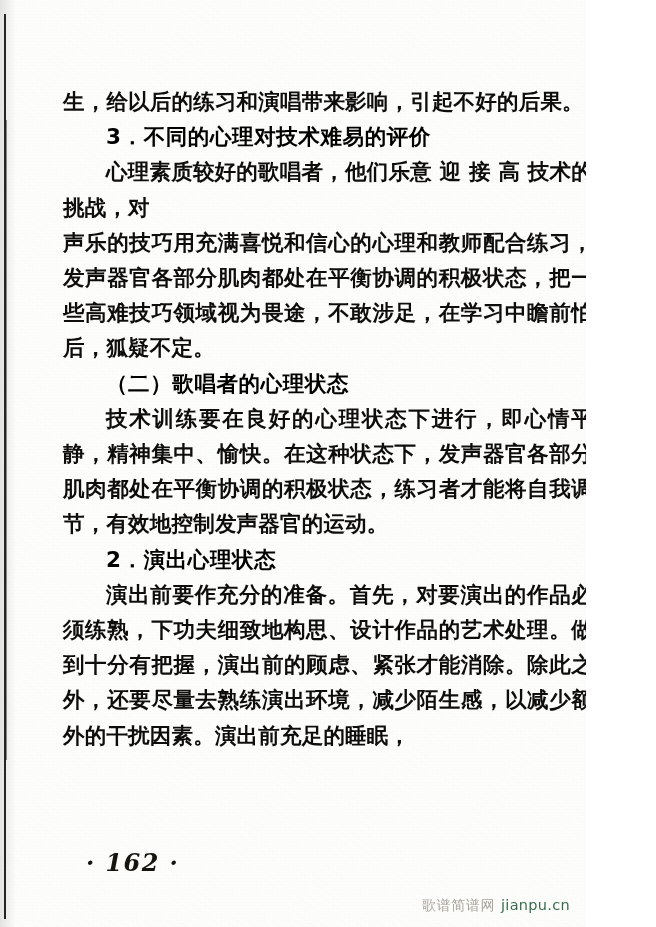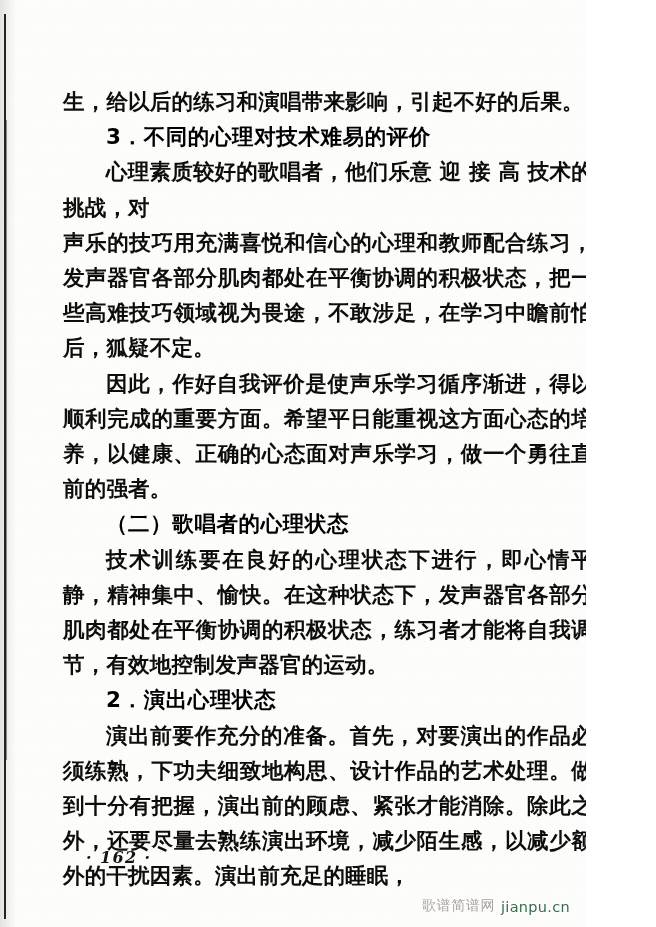--- a/index.html
+++ b/index.html
@@ -81,30 +81,30 @@
   }
 
   #page-number {
     position: absolute;
     left: 86px;
     top: 848px;
     color: #16140f;
     font-family: "DejaVu Serif", "Liberation Serif", serif;
     font-style: italic;
     font-weight: 700;
-    font-size: 16px;
+    font-size: 24px;
     letter-spacing: 1.4px;
   }
 
   #watermark {
     position: absolute;
     right: 16px;
     bottom: 12px;
     display: flex;
-    align-items: flex-end;
+    align-items: flex-start;
     gap: 6px;
     opacity: 0.85;
   }
   #watermark .wm-cn {
     color: #9a948c;
     font-size: 14px;
     letter-spacing: 0.6px;
   }
   #watermark .wm-url {
     color: #14532d;
@@ -126,21 +126,20 @@
   <div id="text-block">
 
     <p class="para">生，给以后的练习和演唱带来影响，引起不好的后果。</p>
 
     <p class="heading">3．不同的心理对技术难易的评价</p>
 
     <p class="para" style="text-indent:2em;">心理素质较好的歌唱者，他们乐意 迎 接 高 技术的挑战，对</p>
 
     <p class="para">声乐的技巧用充满喜悦和信心的心理和教师配合练习，发声器官各部分肌肉都处在平衡协调的积极状态，把一些高难技巧领域视为畏途，不敢涉足，在学习中瞻前怕后，狐疑不定。</p>
 
-    <p class="para indent">因此，作好自我评价是使声乐学习循序渐进，得以顺利完成的重要方面。希望平日能重视这方面心态的培养，以健康、正确的心态面对声乐学习，做一个勇往直前的强者。</p>
 
     <p class="heading">（二）歌唱者的心理状态</p>
 
 
     <p class="para indent">技术训练要在良好的心理状态下进行，即心情平静，精神集中、愉快。在这种状态下，发声器官各部分肌肉都处在平衡协调的积极状态，练习者才能将自我调节，有效地控制发声器官的运动。</p>
 
     <p class="heading">2．演出心理状态</p>
 
     <p class="para indent">演出前要作充分的准备。首先，对要演出的作品必须练熟，下功夫细致地构思、设计作品的艺术处理。做到十分有把握，演出前的顾虑、紧张才能消除。除此之外，还要尽量去熟练演出环境，减少陌生感，以减少额外的干扰因素。演出前充足的睡眠，</p>
 

